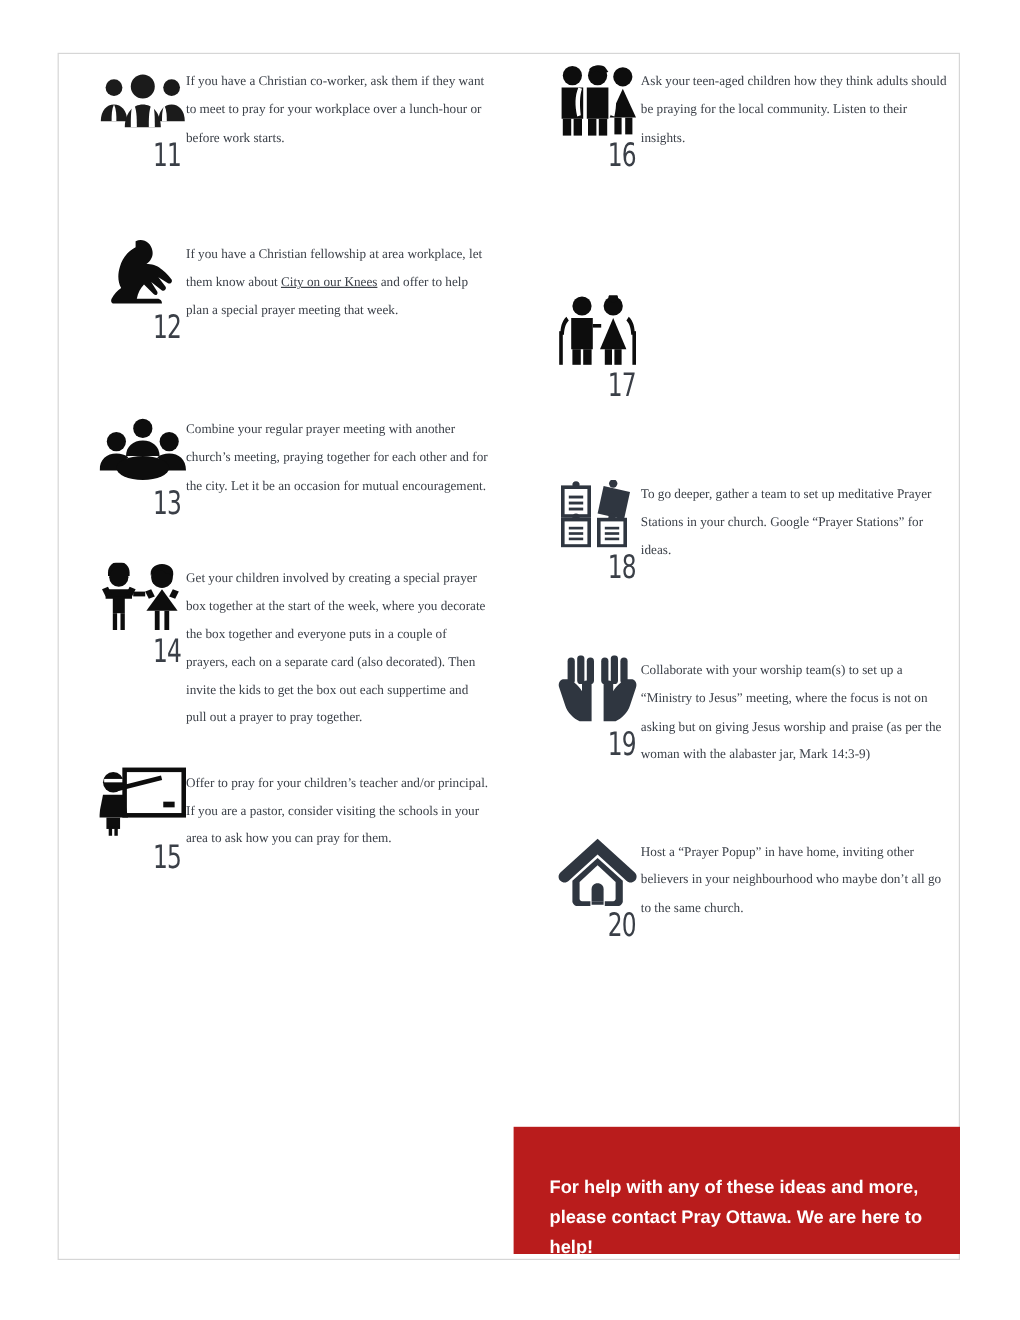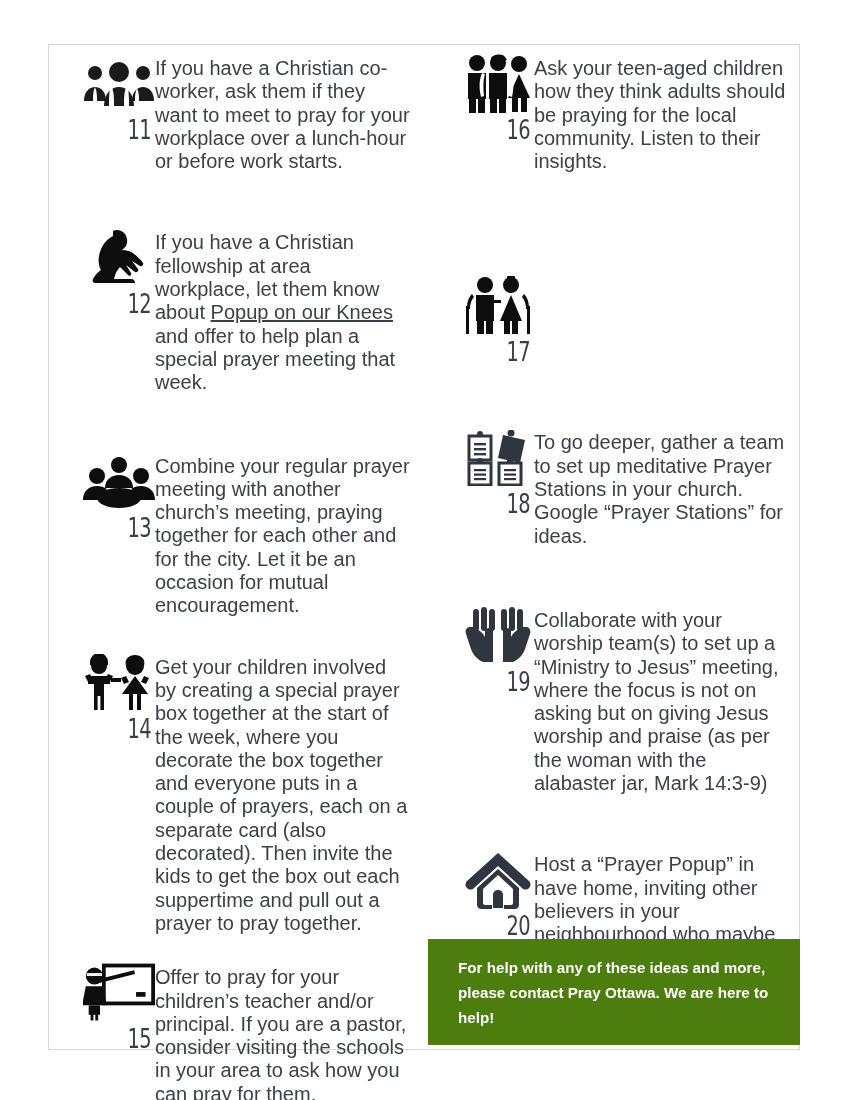--- a/index.html
+++ b/index.html
@@ -87,24 +87,25 @@
     line-height: 1;
     color: #3a3f47;
     letter-spacing: -1px;
     margin-top: 1px;
     transform: scaleX(0.72);
     font-weight: 400;
   }
 
   .tip-text {
     flex: 1 1 auto;
-    font-size: 20px;
+    font-size: 11px;
     line-height: 23.3px;
     color: #3c4149;
     padding-top: 6px;
+    font-family: Liberation Serif, serif;
   }
   .tip-text .lnk {
     text-decoration: underline;
     color: #3c4149;
   }
 
   
   .gap-a { margin-bottom: 52px; }
   .gap-b { margin-bottom: 54px; }
   .gap-c { margin-bottom: 32px; }
@@ -114,23 +115,23 @@
   .gap-g { margin-bottom: 55px; }
   .gap-h { margin-bottom: 52px; }
 
   
   .callout {
     position: absolute;
     left: 428px;
     top: 939px;
     width: 372px;
     height: 106px;
-    background: #4d7c0f;
+    background: #b91c1c;
     box-sizing: border-box;
-    padding: 16px 30px 0 30px;
+    padding: 38px 30px 0 30px;
   }
   .callout-text {
     color: #ffffff;
     font-size: 15.2px;
     line-height: 25px;
     font-weight: bold;
   }
 </style>
 </head>
 <body>
@@ -165,21 +166,21 @@
 
         <div class="tip gap-b">
           <div class="tip-iconwrap">
             <div class="tip-icon">
               <svg width="64" height="62" viewBox="0 0 64 62" fill="#0d0d0d">
                 <path d="M26 4c6-3 13 1 14 8 1 5-2 9-5 11 4 0 9 1 12 4 3 2 7 6 9 9 1 2-1 4-3 3l-8-5 6 8c1 2-1 4-3 3l-9-7 5 8c1 2-1 4-3 2l-8-8c-3 3-5 7-6 12h17c3 0 4 2 4 4H8c-2 0-3-2-2-4 2-4 5-7 8-9-3-5-3-12-1-18 2-7 7-13 13-16z"></path>
               </svg>
             </div>
             <div class="tip-num">12</div>
           </div>
-          <div class="tip-text"><span>If you have a Christian fellowship at area workplace, let them know about </span><span class="lnk">Popup on our Knees</span><span> and offer to help plan a special prayer meeting that week.</span></div>
+          <div class="tip-text"><span>If you have a Christian fellowship at area workplace, let them know about </span><span class="lnk">City on our Knees</span><span> and offer to help plan a special prayer meeting that week.</span></div>
         </div>
 
         <div class="tip gap-c">
           <div class="tip-iconwrap">
             <div class="tip-icon">
               <svg width="72" height="52" viewBox="0 0 72 52" fill="#0d0d0d">
                 <circle cx="36" cy="9" r="8"></circle>
                 <circle cx="14" cy="20" r="8"></circle>
                 <circle cx="58" cy="20" r="8"></circle>
                 <path d="M22 32c0-8 6-13 14-13s14 5 14 13z"></path>

